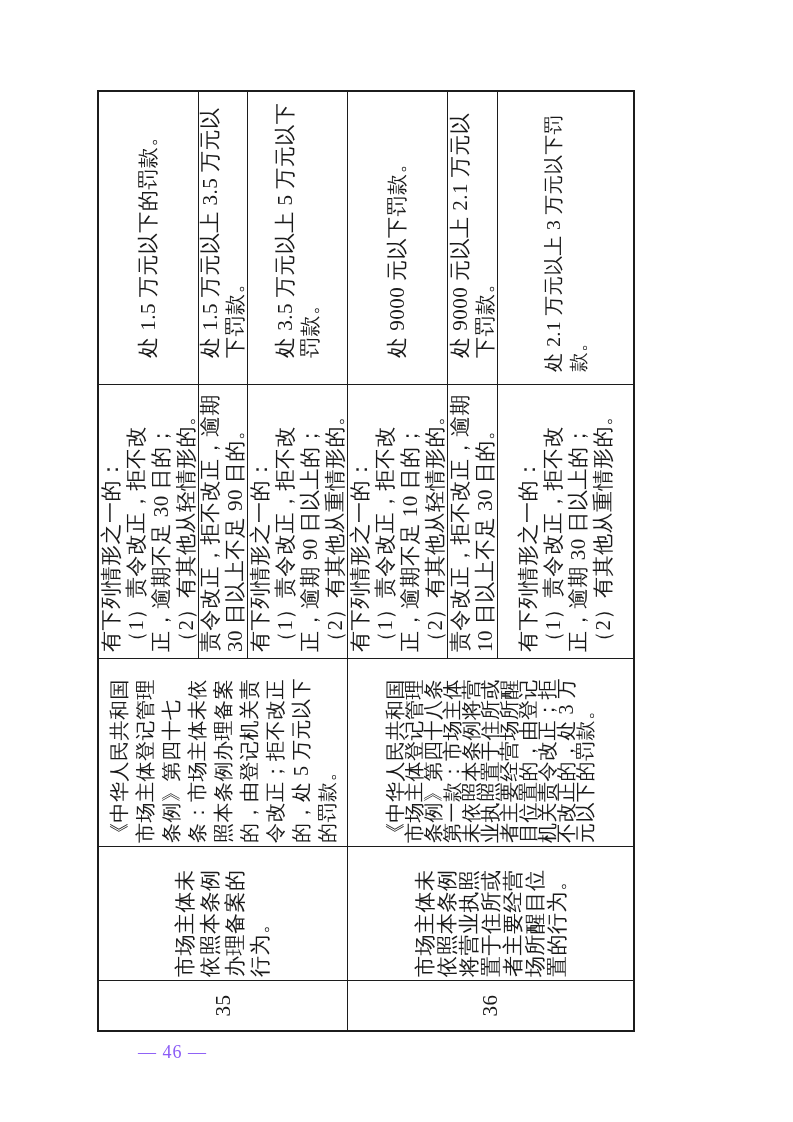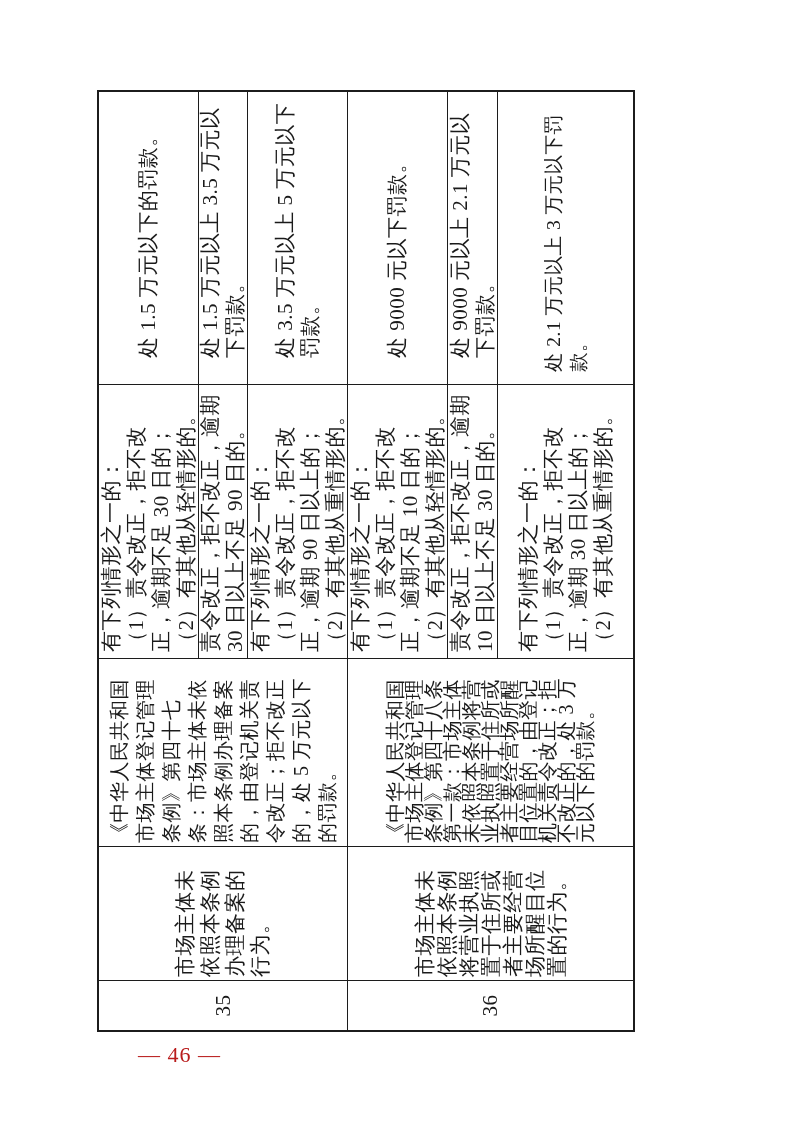--- a/index.html
+++ b/index.html
@@ -29,22 +29,22 @@
   .serial{justify-content:center;font-size:21px;}
   .behavior{padding:0 3px;}
   .behavior-36{line-height:22px;}
   .basis{padding:0 3px;font-size:20px;}
   .basis-35{line-height:26px;}
   .basis-36{line-height:19px;}
   .situation{padding:0 2px 0 6px;}
   .penalty{padding:0 6px 0 26px;}
   .penalty-tight{font-size:19.5px;padding-left:12px;}
   .footer-num{
-    position:absolute;left:138px;top:1042px;font-size:22px;
-    letter-spacing:1px;color:#b91c1c;
+    position:absolute;left:138px;top:1042px;font-size:18px;
+    letter-spacing:1px;color:#8b5cf6;
   }
 </style>
 </head>
 <body>
 
 <div class="page">
 
   <div class="rot-table">
 
     <div class="cell serial" style="grid-column:1;grid-row:1 / span 3;">35</div>

